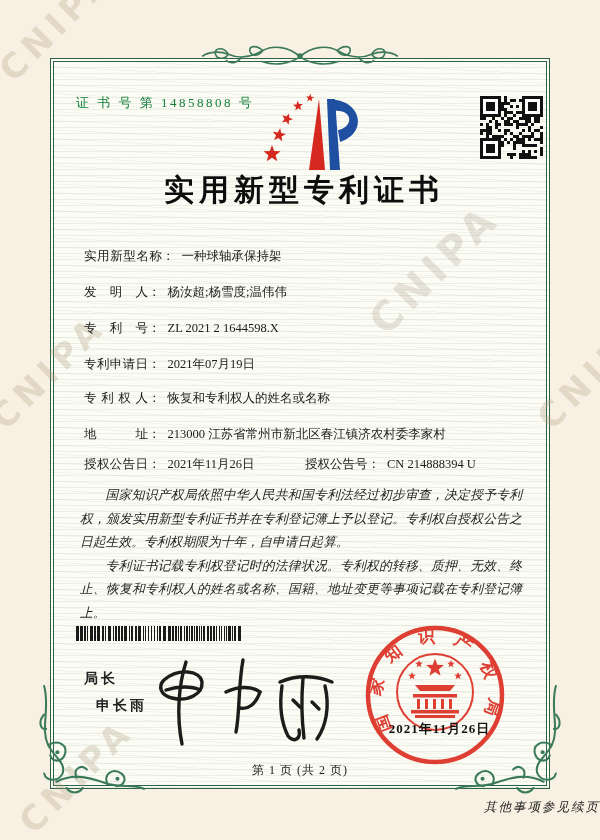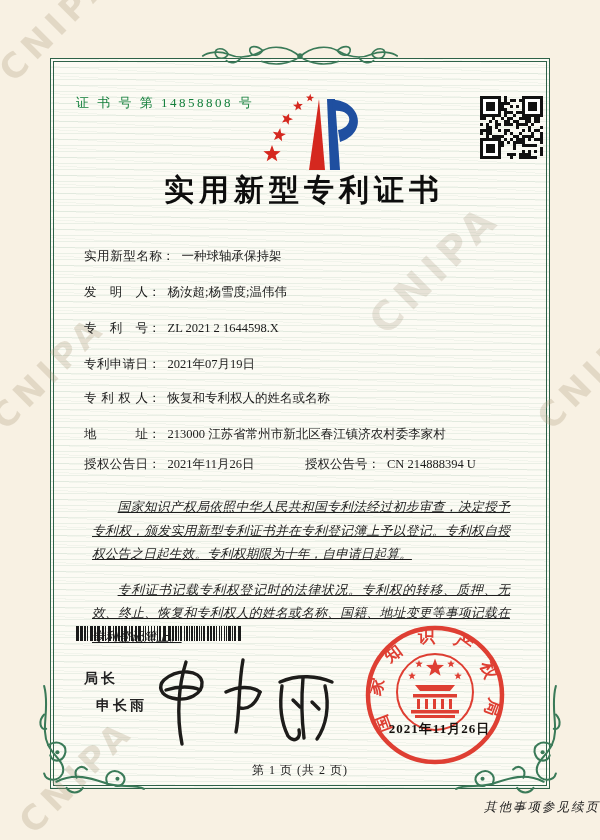--- a/index.html
+++ b/index.html
@@ -42,21 +42,21 @@
   .logo{left:252px;top:92px;}
   .qr{left:480px;top:96px;}
   .title{left:4px;top:170px;width:600px;text-align:center;font-size:30px;font-weight:700;letter-spacing:5px;color:#0d0d0d;}
   .row{position:absolute;left:84px;font-size:12.5px;white-space:nowrap;color:#1c1c1c;}
   .lab{display:inline-block;text-align:justify;text-align-last:justify;vertical-align:top;}
   .w5{width:64px;}
   .w6{width:78px;}
   .colon{margin-right:7px;}
   .grant2{position:absolute;left:221px;top:0;}
   .bodytext{position:absolute;left:80px;top:484px;width:442px;font-size:12.8px;line-height:23.5px;text-align:justify;font-style:italic;color:#1e1e1e;}
-  .bodytext p{margin:12px;text-indent:2em;text-decoration:underline;}
+  .bodytext p{margin:0;text-indent:2em;}
   .barcode{left:76px;top:626px;}
   .signer{left:84px;font-family:"Liberation Sans","DejaVu Sans",sans-serif;font-size:14px;font-weight:700;letter-spacing:3px;color:#222;text-align:center;}
   .signer.t{top:670px;}
   .signer.n{top:697px;margin-left:12px;}
   .sig{left:148px;top:652px;}
   .seal{left:363px;top:623px;opacity:.93;}
   .sealdate{left:371px;top:720px;width:137px;text-align:center;font-size:13px;font-weight:700;letter-spacing:1px;color:#14110e;z-index:6;}
   .pagenum{left:0;top:762px;width:600px;text-align:center;font-size:12px;letter-spacing:1px;color:#222;}
   .note{left:0;top:799px;width:600px;text-align:right;font-size:12.5px;letter-spacing:2px;font-style:italic;color:#222;}
 </style>

